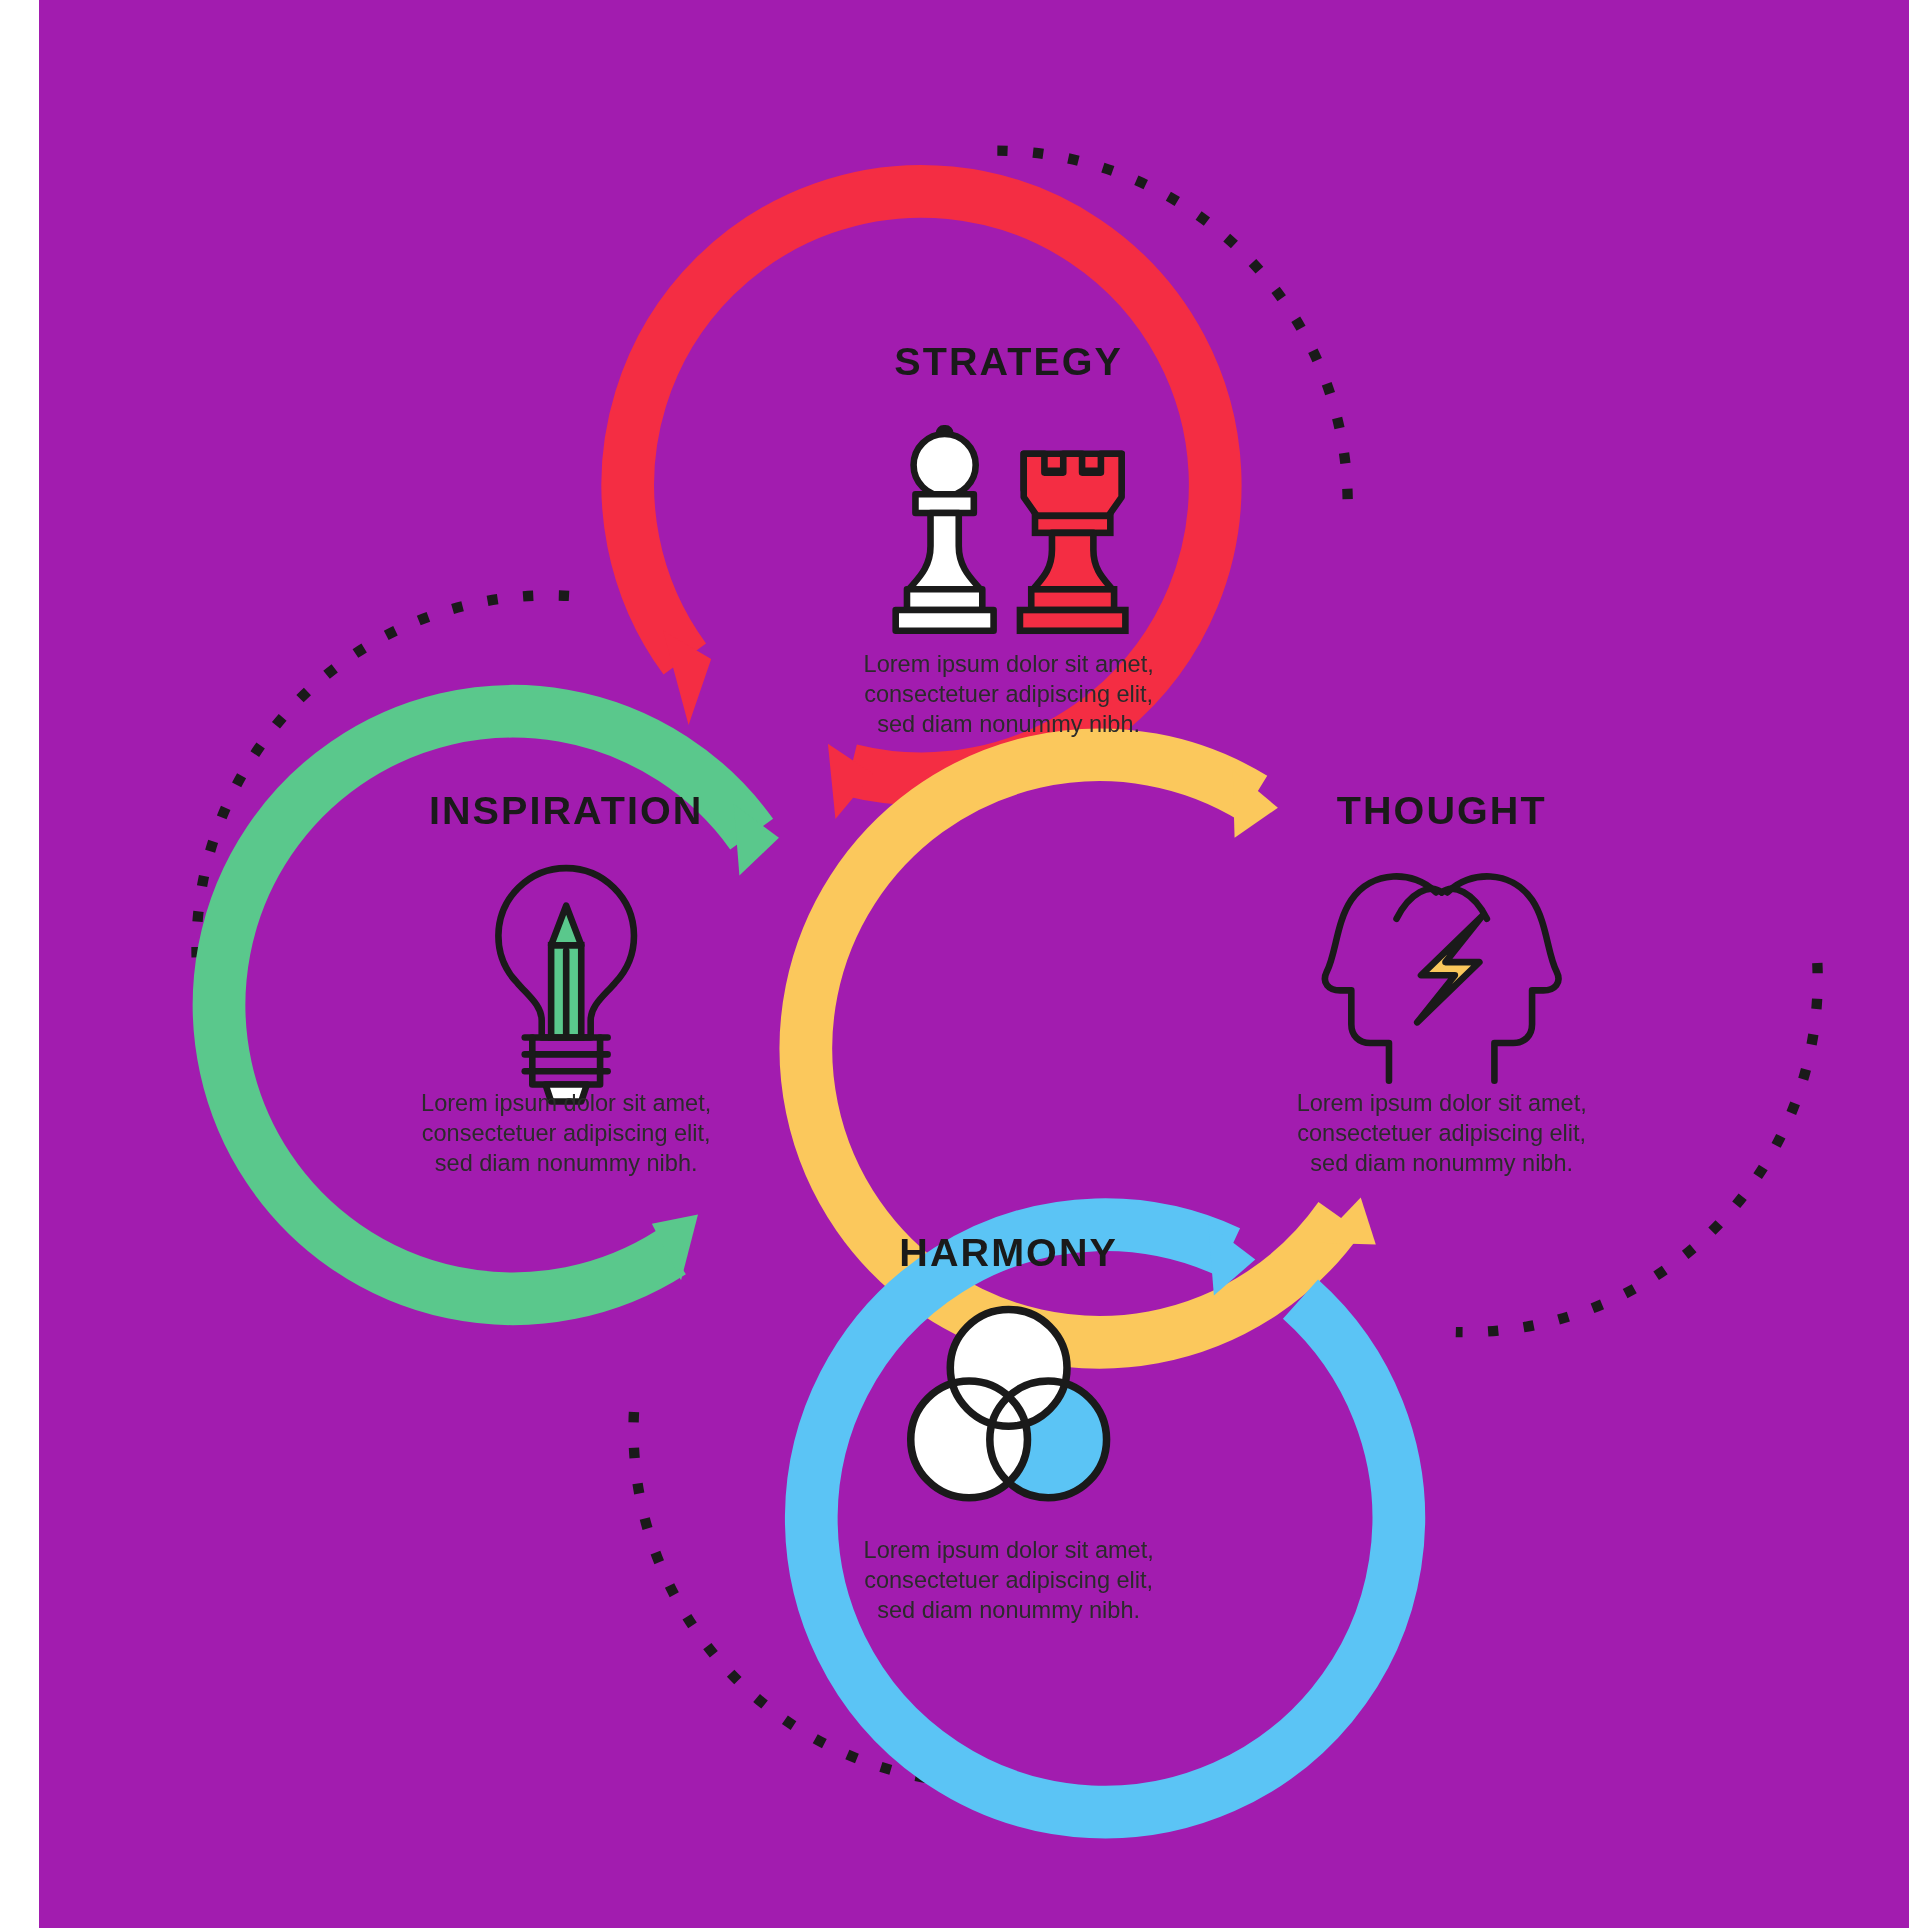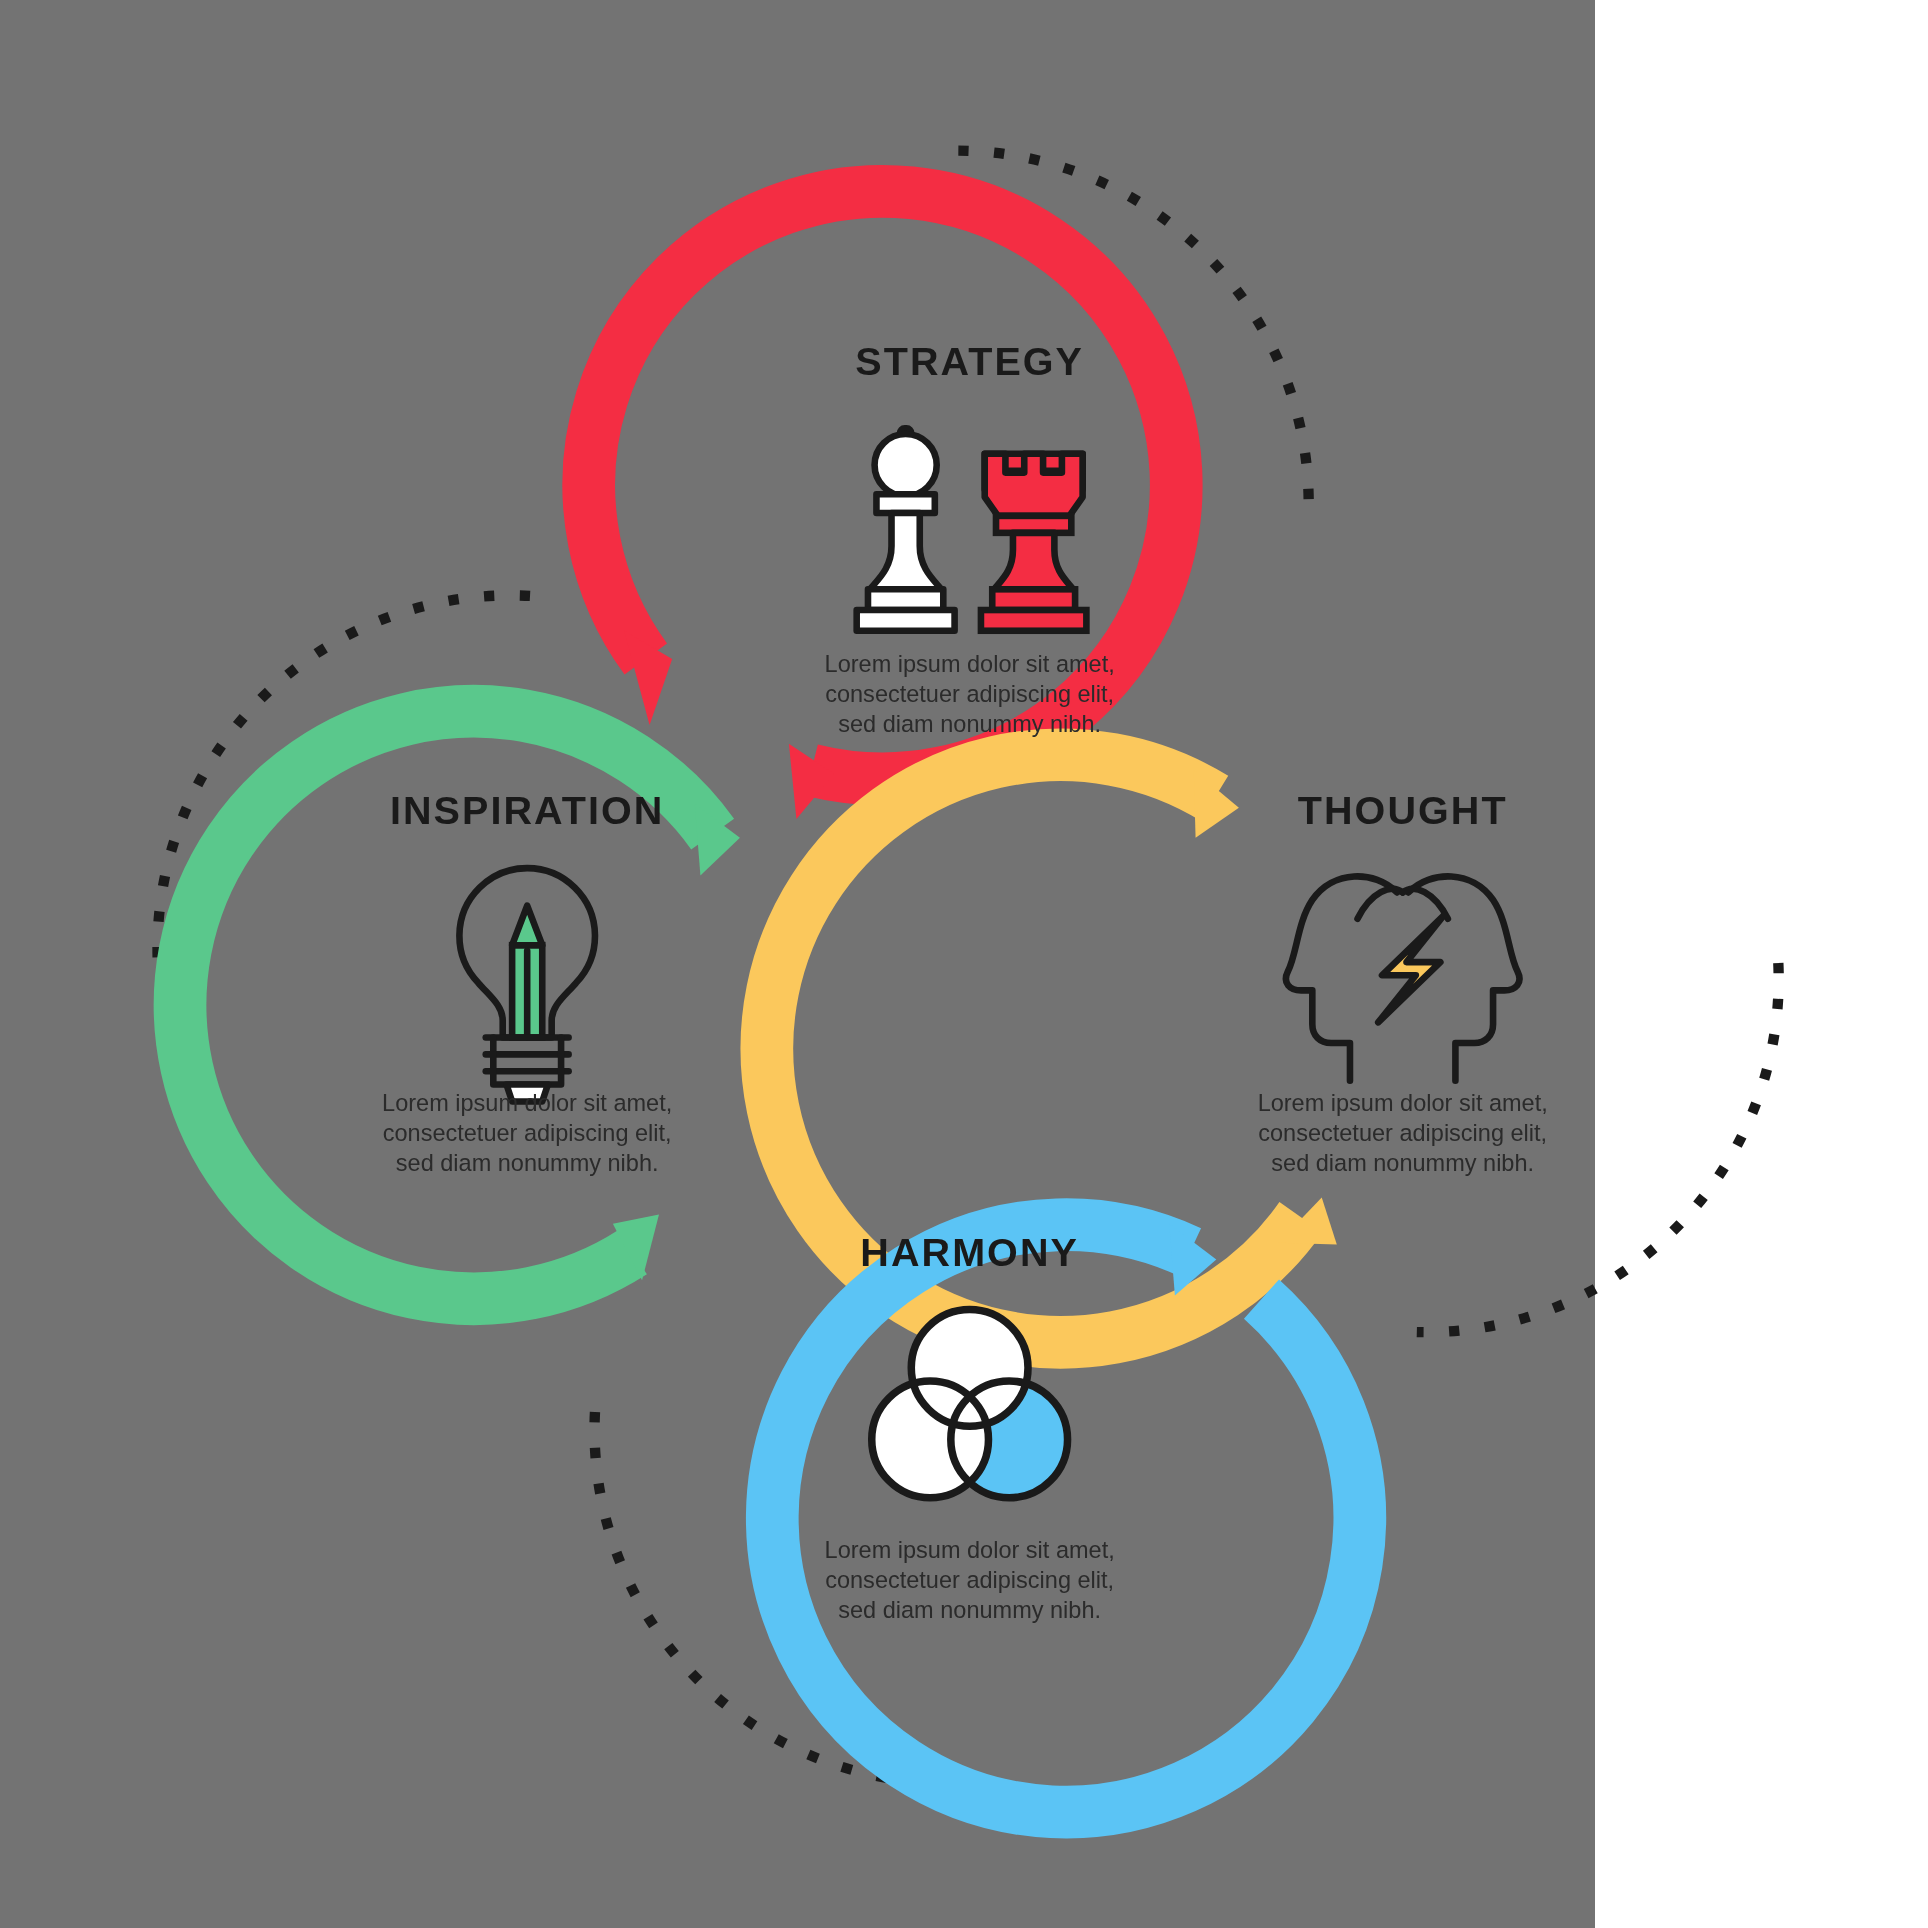--- a/index.html
+++ b/index.html
@@ -9,23 +9,24 @@
     background: #ffffff;
   }
   body {
     width: 1928px;
     height: 1928px;
     font-family: "Liberation Sans", sans-serif;
     overflow: hidden;
   }
   #stage {
     position: relative;
-    width: 1595px;
+    width: 1870px;
     height: 1928px;
-    background: #737373;
+    background: #a21caf;
+    margin-left: 39px;
   }
   #diagram {
     position: absolute;
     left: 0;
     top: 0;
     width: 1928px;
     height: 1928px;
   }
   .node-title {
     font-family: "Liberation Sans", sans-serif;

